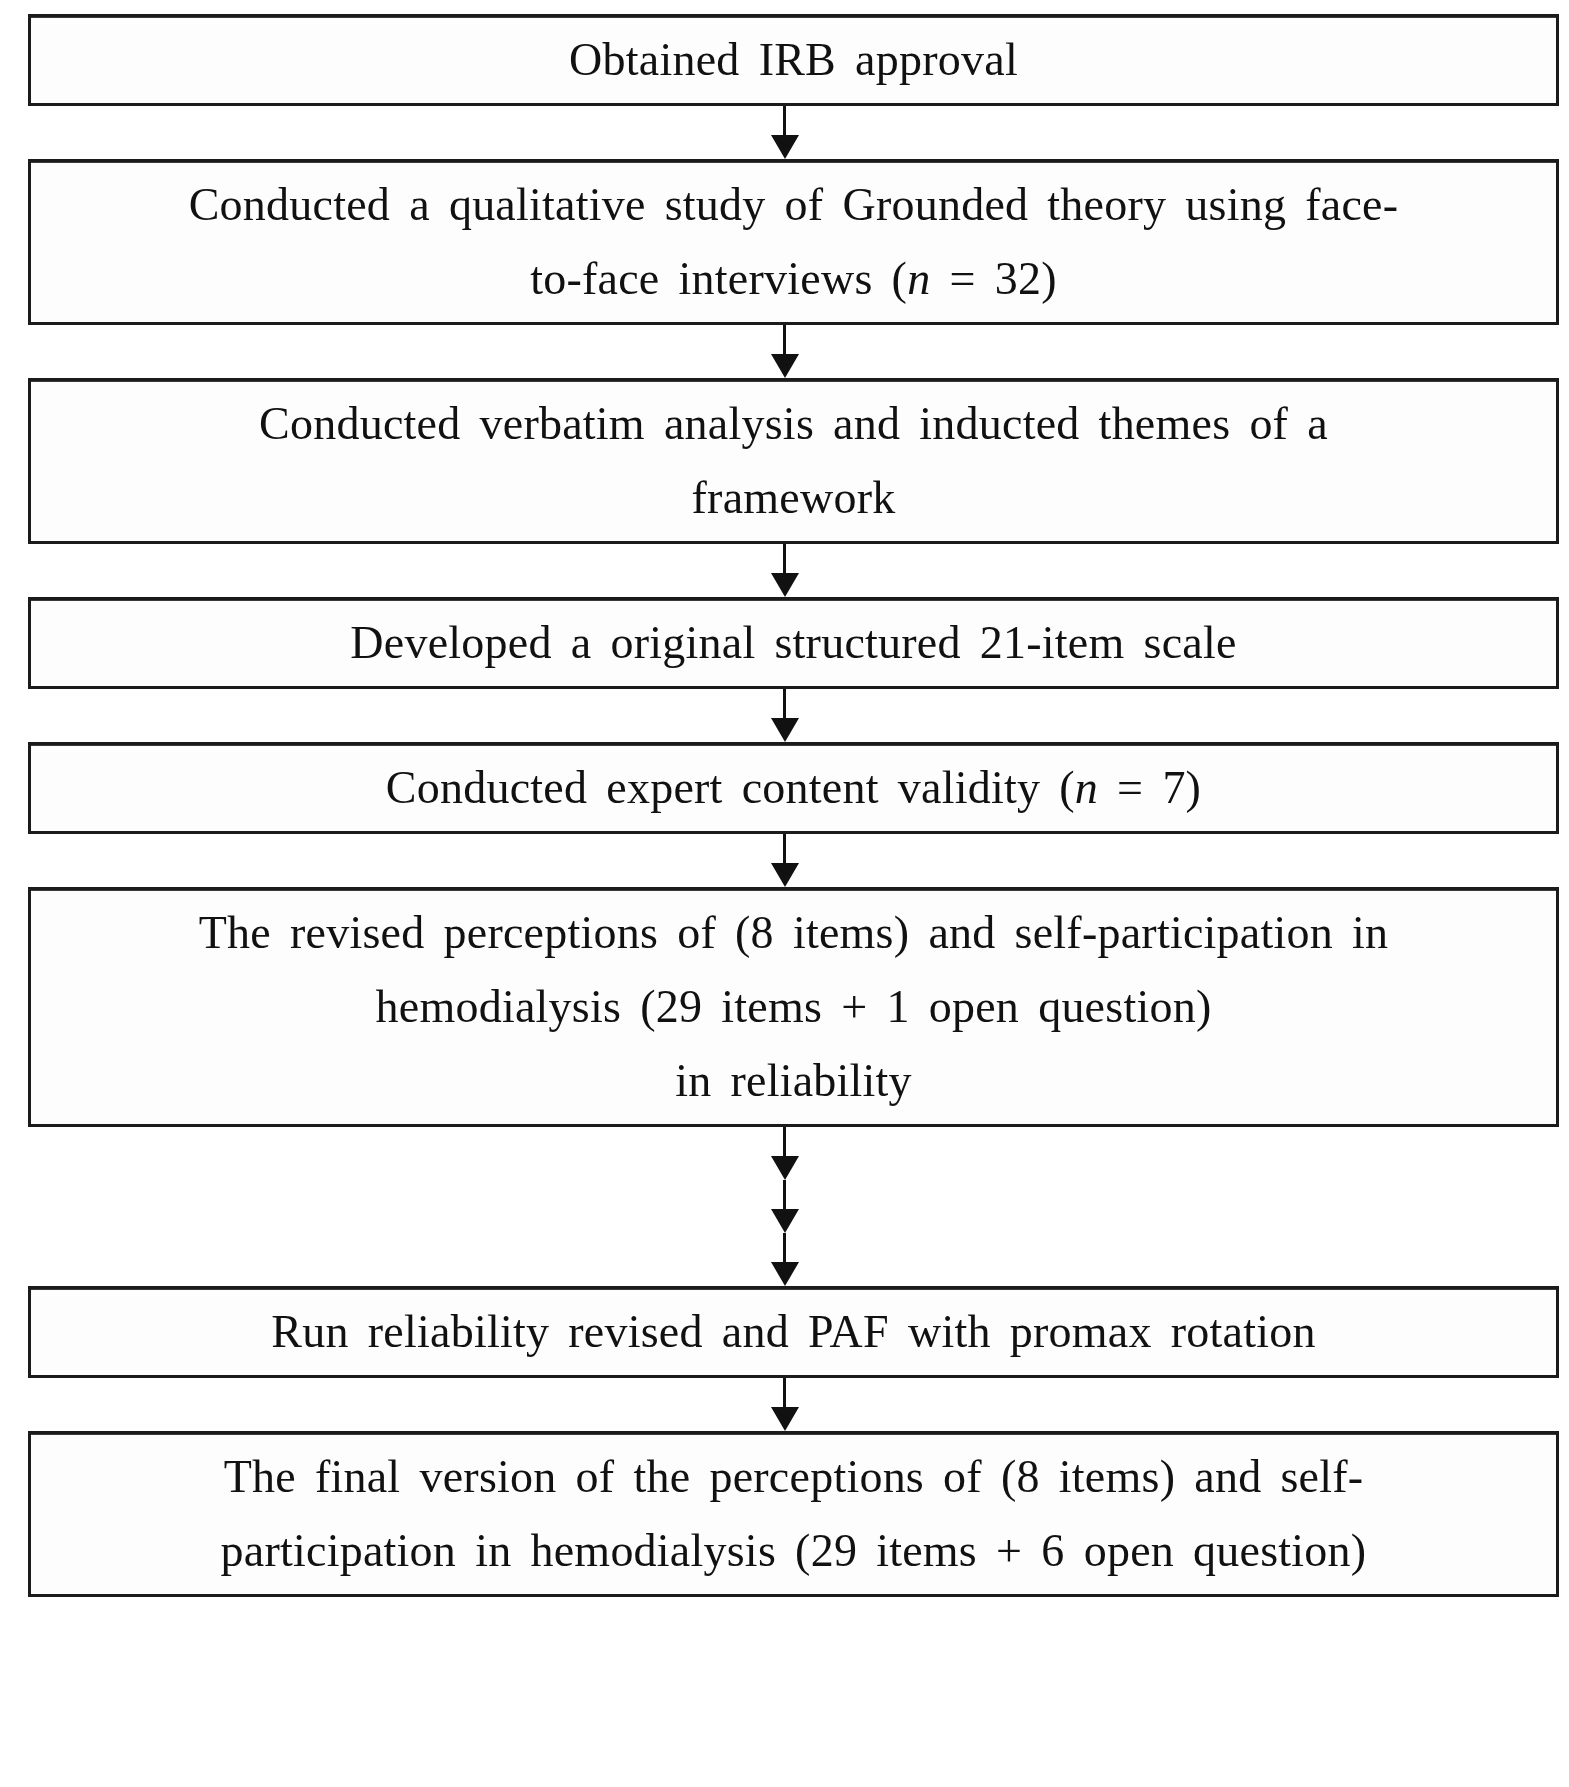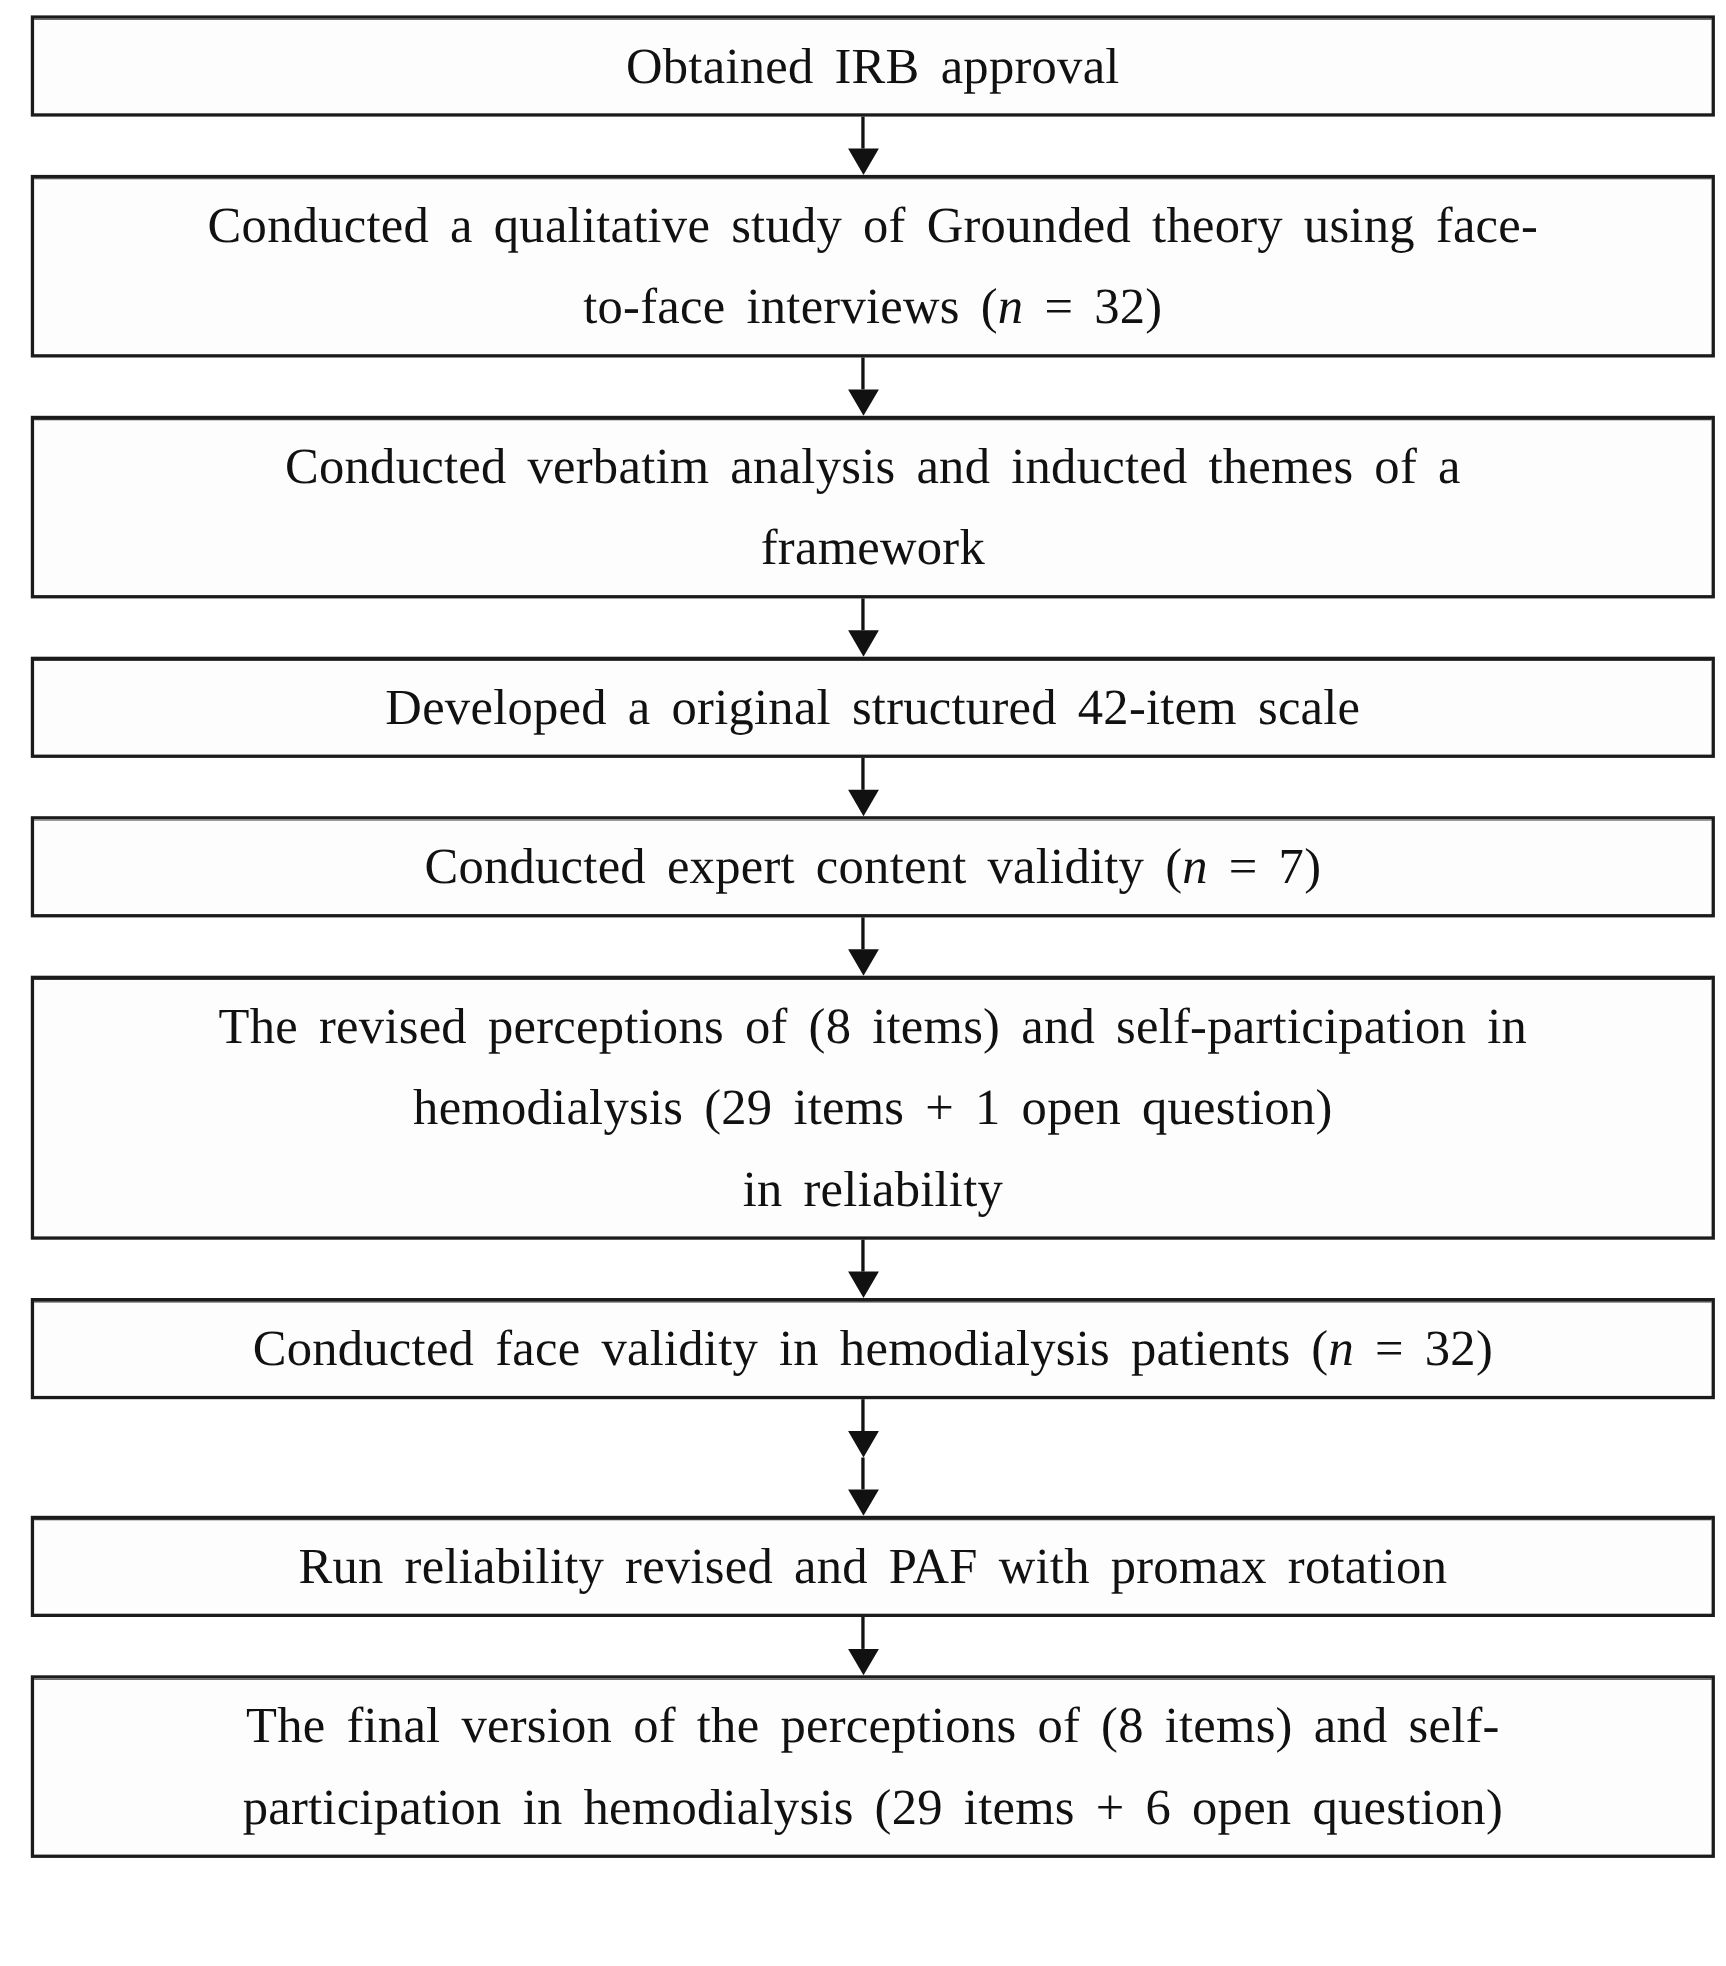--- a/index.html
+++ b/index.html
@@ -85,44 +85,41 @@
       </div>
       <div class="box">
         <div class="line"><span>Conducted verbatim analysis and inducted themes of a</span></div>
         <div class="line"><span>framework</span></div>
       </div>
       <div class="arrow">
         <div class="arrow-line"></div>
         <div class="arrow-head"></div>
       </div>
       <div class="box">
-        <div class="line"><span>Developed a original structured 42-item scale</span></div>
+        <div class="line"><span>Developed a original structured 21-item scale</span></div>
       </div>
       <div class="arrow">
         <div class="arrow-line"></div>
         <div class="arrow-head"></div>
       </div>
       <div class="box">
         <div class="line"><span>Conducted expert content validity (</span><span class="it">n</span><span> = 7)</span></div>
       </div>
       <div class="arrow">
         <div class="arrow-line"></div>
         <div class="arrow-head"></div>
       </div>
       <div class="box">
         <div class="line"><span>The revised perceptions of (8 items) and self-participation in</span></div>
         <div class="line"><span>hemodialysis (29 items + 1 open question)</span></div>
         <div class="line"><span>in reliability</span></div>
       </div>
       <div class="arrow">
         <div class="arrow-line"></div>
         <div class="arrow-head"></div>
-      </div>
-      <div class="box">
-        <div class="line"><span>Conducted face validity in hemodialysis patients (</span><span class="it">n</span><span> = 32)</span></div>
       </div>
       <div class="arrow">
         <div class="arrow-line"></div>
         <div class="arrow-head"></div>
       </div>
       <div class="arrow">
         <div class="arrow-line"></div>
         <div class="arrow-head"></div>
       </div>
       <div class="box">

